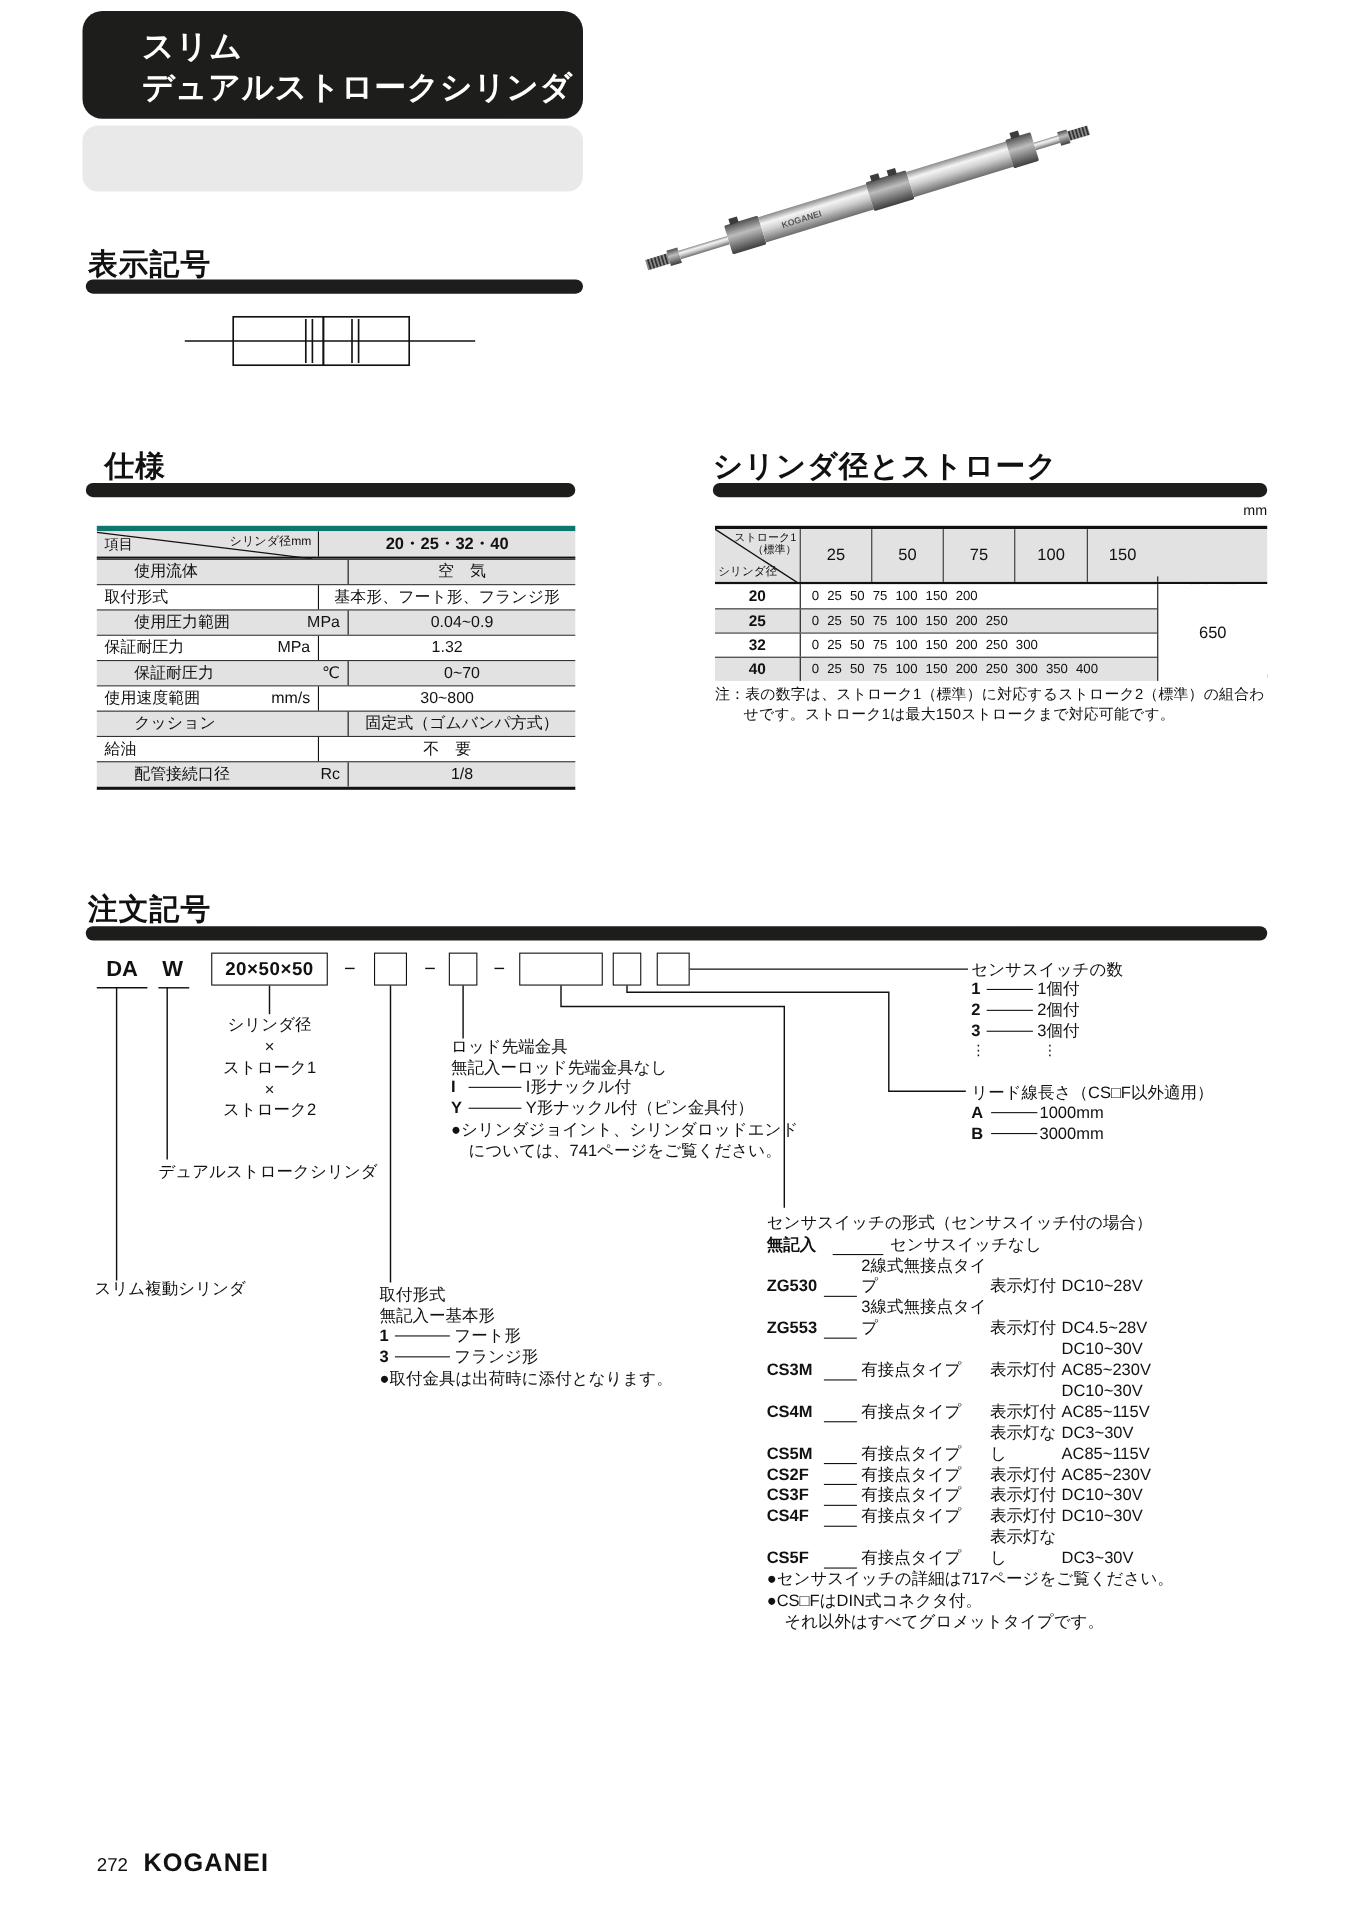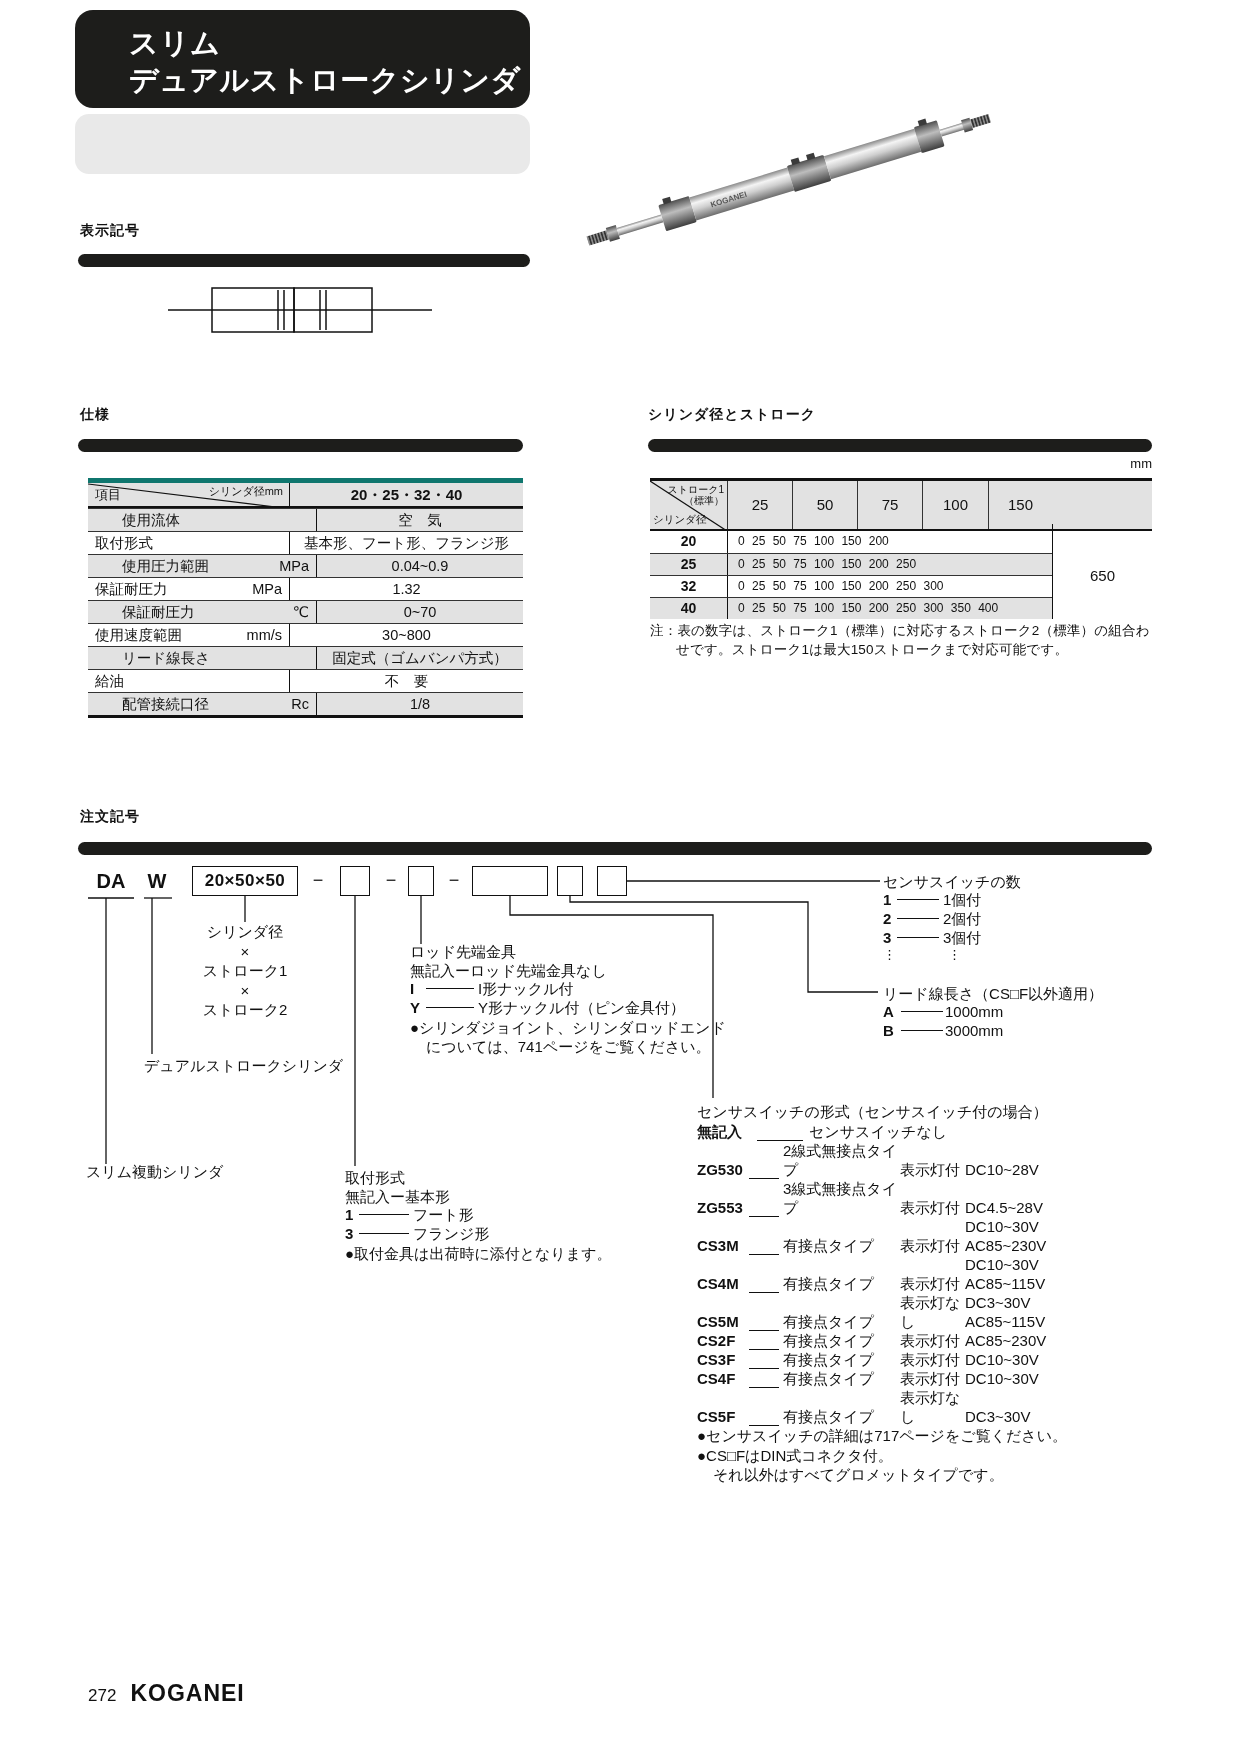--- a/index.html
+++ b/index.html
@@ -8,21 +8,21 @@
   .page { position:relative; width:1240px; height:1754px; background:#fff; overflow:hidden; }
 
   
   .title-box { position:absolute; left:75px; top:10px; width:455px; height:98px;
     background:#1d1d1b; border-radius:18px; color:#fff; padding:15px 0 0 54px; }
   .title-box .t1 { font-size:29px; font-weight:800; line-height:36px; letter-spacing:1px; }
   .title-box .t2 { font-size:29px; font-weight:800; line-height:38px; letter-spacing:0.5px; }
   .gray-box { position:absolute; left:75px; top:114px; width:455px; height:60px;
     background:#e9e9e9; border-radius:14px; }
 
-  .sec-head { position:absolute; font-size:14px; font-weight:bold; letter-spacing:1px; }
+  .sec-head { position:absolute; font-size:27px; font-weight:bold; letter-spacing:1px; }
   .bar { position:absolute; height:13px; background:#1d1d1b; border-radius:7px; }
 
   
   .spec-table { position:absolute; left:88px; top:478px; width:435px;
     border-top:5px solid #0f766e; border-bottom:3px solid #111; font-size:14.5px; }
   .spec-header { display:flex; height:25px; background:#e2e2e2; border-bottom:2px solid #111; }
   .spec-h-left { position:relative; width:202px; border-right:1.5px solid #111; }
   .spec-h-left svg { position:absolute; left:0; top:0; }
   .corner-item { position:absolute; left:7px; bottom:2px; font-size:13px; }
   .corner-diag { position:absolute; right:6px; top:1px; font-size:11px; }
@@ -152,21 +152,21 @@
   <svg style="position:absolute;left:160px;top:280px;" width="280" height="64" viewBox="0 0 280 64">
     <line x1="8" y1="30" x2="272" y2="30" stroke="#111" stroke-width="1.5"></line>
     <rect x="52" y="8" width="82" height="44" fill="none" stroke="#111" stroke-width="1.5"></rect>
     <rect x="134" y="8" width="78" height="44" fill="none" stroke="#111" stroke-width="1.5"></rect>
     <line x1="118" y1="10" x2="118" y2="50" stroke="#111" stroke-width="1.5"></line>
     <line x1="124" y1="10" x2="124" y2="50" stroke="#111" stroke-width="1.5"></line>
     <line x1="160" y1="10" x2="160" y2="50" stroke="#111" stroke-width="1.5"></line>
     <line x1="166" y1="10" x2="166" y2="50" stroke="#111" stroke-width="1.5"></line>
   </svg>
 
-  <div class="sec-head" style="left:80px;top:406px;">仕様</div>
+  <div class="sec-head" style="left:95px;top:406px;">仕様</div>
   <div class="bar" style="left:78px;top:439px;width:445px;"></div>
 
   <div class="spec-table">
     <div class="spec-header">
       <div class="spec-h-left">
         <svg width="202" height="25">
             <line x1="0" y1="1" x2="196" y2="25" stroke="#111" stroke-width="1.2"></line>
           </svg>
         <span class="corner-item">項目</span>
         <span class="corner-diag">シリンダ径mm</span>
@@ -210,21 +210,21 @@
       </div>
     <div class="spec-row">
         <div class="sl">
           <span>使用速度範囲</span>
           <span class="unit">mm/s</span>
         </div>
         <div class="sv">30~800</div>
       </div>
     <div class="spec-row shade">
         <div class="sl">
-          <span>リード線長さ</span>
+          <span>クッション</span>
           <span class="unit"></span>
         </div>
         <div class="sv">固定式（ゴムバンパ方式）</div>
       </div>
     <div class="spec-row">
         <div class="sl">
           <span>給油</span>
           <span class="unit"></span>
         </div>
         <div class="sv">不　要</div>

